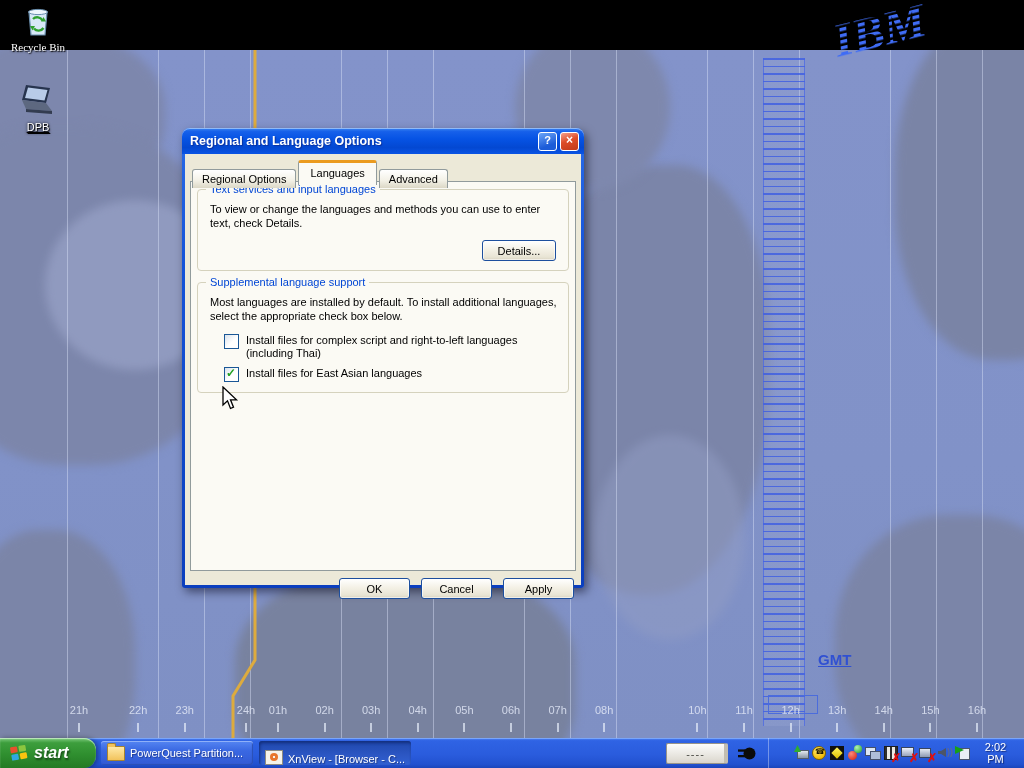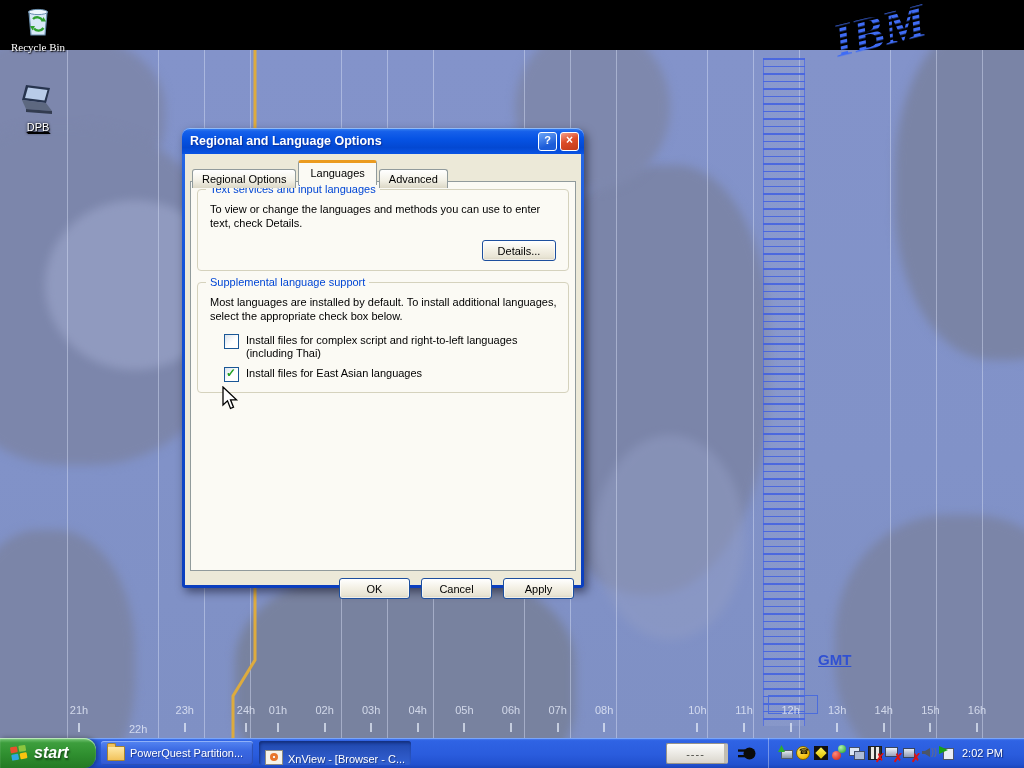--- a/index.html
+++ b/index.html
@@ -120,21 +120,21 @@
   .ic-control-panel-icon .task-icon::after{content:"";position:absolute;right:2px;top:3px;width:4px;height:7px;background:#8aa02e;}
   .ic-xnview-icon .task-icon{background:#f5f3ea;border:1px solid #8f8c80;}
   .ic-xnview-icon .task-icon::before{content:"";position:absolute;left:4px;top:2px;width:8px;height:8px;
     border-radius:50%;background:radial-gradient(circle at 50% 50%,#f5f3ea 0 25%,#e8762c 28%);}
   #langbar{position:absolute;left:666px;top:5px;width:62px;height:21px;box-sizing:border-box;
     background:linear-gradient(#fdfdfc,#dad6cc);border:1px solid #98948a;border-right:4px solid #c2bdb1;
     border-radius:2px;display:flex;align-items:center;justify-content:center;
     font-size:11px;color:#4a4a44;letter-spacing:1px;}
   #plug-icon{position:absolute;left:737px;top:8px;}
   #traywrap{position:absolute;left:768px;right:0;top:0;bottom:0;display:flex;align-items:center;
-    border-left:1px solid rgba(255,255,255,.35);padding-left:8px;}
+    border-left:1px solid rgba(255,255,255,.35);padding-left:24px;text-align:center;}
   #tray-icons{display:flex;gap:2px;align-items:center;}
   .tray-icon{position:relative;width:16px;height:16px;display:inline-block;}
   .ic-safely-remove-hardware-icon::before{content:"";position:absolute;right:0;bottom:2px;width:10px;height:7px;
     background:linear-gradient(#e2e8ef,#8b97a6);border:1px solid #525d6b;}
   .ic-safely-remove-hardware-icon::after{content:"";position:absolute;left:1px;top:0;width:7px;height:7px;
     background:#2fae2f;clip-path:polygon(0 100%,50% 0,100% 100%);}
   .ic-dialer-icon::before{content:"";position:absolute;inset:1px;border-radius:50%;
     background:radial-gradient(circle at 35% 30%,#ffe766,#f2b800 75%);border:1px solid #7e6400;box-sizing:border-box;}
   .ic-dialer-icon::after{content:"\260E";position:absolute;left:4px;top:2px;font-size:8px;color:#201a00;}
   .ic-norton-diamond-icon::before{content:"";position:absolute;inset:1px;background:#101010;}
@@ -187,21 +187,21 @@
     <div class="blob b9"></div>
     <div class="blob b10"></div>
     <div id="tz-lines"></div>
     <div id="gmt-band"></div>
     <div id="tz12-box"></div>
     <div id="gmt-label">GMT</div>
     <div id="tz-labels">
 
     <span class="tz-label ic-20h" style="left: 30px; margin-top: 40px;">20h</span>
         <span class="tz-label ic-21h" style="left: 64px;">21h</span>
-        <span class="tz-label ic-22h" style="left: 123.2px; margin-top: 19px;">22h</span>
+        <span class="tz-label ic-22h" style="left: 123.2px;">22h</span>
         <span class="tz-label ic-23h" style="left: 169.8px;">23h</span>
         <span class="tz-label ic-24h" style="left: 231px;">24h</span>
         <span class="tz-label ic-01h" style="left: 263px;">01h</span>
         <span class="tz-label ic-02h" style="left: 309.6px;">02h</span>
         <span class="tz-label ic-03h" style="left: 356.2px;">03h</span>
         <span class="tz-label ic-04h" style="left: 402.8px;">04h</span>
         <span class="tz-label ic-05h" style="left: 449.4px;">05h</span>
         <span class="tz-label ic-06h" style="left: 496px;">06h</span>
         <span class="tz-label ic-07h" style="left: 542.6px;">07h</span>
         <span class="tz-label ic-08h" style="left: 589.2px;">08h</span>

